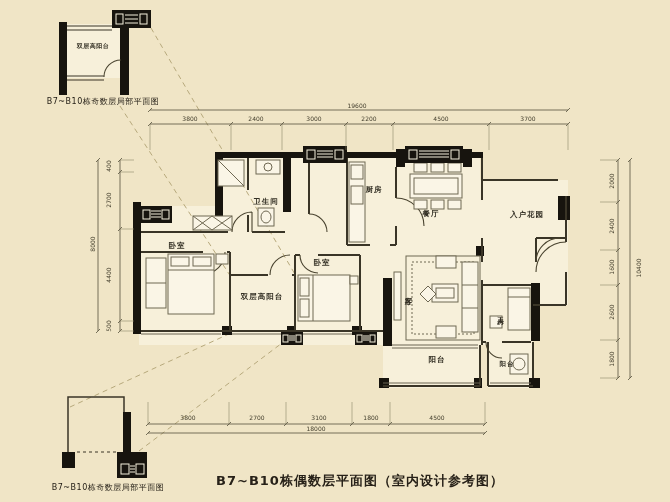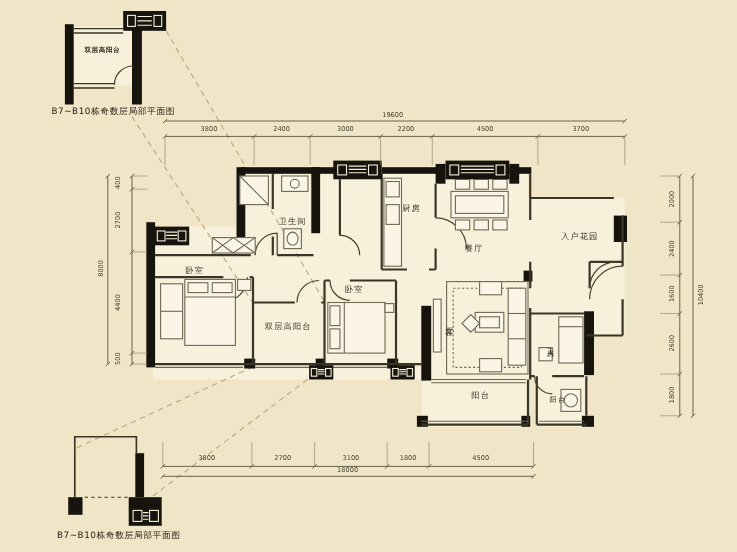--- a/index.html
+++ b/index.html
@@ -3,21 +3,21 @@
 <meta charset="utf-8">
 <style>
   html,body{margin:0;padding:0;background:#d8d0b4;}
   .canvas{
     position:relative;width:670px;height:502px;overflow:hidden;
     background:#f0e5c6;
     font-family:"DejaVu Sans","Liberation Sans",sans-serif;
   }
   svg{position:absolute;left:0;top:0;}
   .lbl{position:absolute;white-space:nowrap;transform:translate(-50%,-50%);}
-  .room-label{font-size:7.5px;font-weight:400;letter-spacing:1px;color:#343025;}
+  .room-label{font-size:7.5px;font-weight:700;letter-spacing:1px;color:#343025;}
   .room-label.small{font-size:6.5px;}
   .room-label.vert{writing-mode:vertical-rl;letter-spacing:1px;}
   .inset-label{font-size:6px;font-weight:600;letter-spacing:0.5px;color:#343025;}
   .dim{font-size:6px;color:#45402f;}
   .dim.vert{transform:translate(-50%,-50%) rotate(-90deg);}
   .caption{font-size:8px;font-weight:normal;color:#1f1a12;letter-spacing:0.5px;}
   .title{font-size:13px;font-weight:bold;color:#272118;letter-spacing:1px;}
 </style>
 </head>
 <body>
@@ -238,33 +238,34 @@
 
     <path d="M618,160 V378"></path>
     <path d="M616,162 L620,158 M616,204 L620,200 M616,252 L620,248 M616,287 L620,283 M616,342 L620,338 M616,380 L620,376"></path>
     <path d="M600,160 H618 M600,202 H618 M600,250 H618 M600,285 H618 M600,340 H618 M600,378 H618" stroke="#8f8768" stroke-width="0.6"></path>
     <path d="M630,160 V378 M628,162 L632,158 M628,380 L632,376"></path>
   </g>
 </svg>
 
 <span class="lbl room-label" style="left:266px;top:202px">卫生间</span>
 <span class="lbl room-label" style="left:374px;top:190px">厨房</span>
-<span class="lbl room-label" style="left:431px;top:226px">餐厅</span>
+<span class="lbl room-label" style="left:431px;top:214px">餐厅</span>
 <span class="lbl room-label" style="left:527px;top:215px">入户花园</span>
 <span class="lbl room-label" style="left:177px;top:246px">卧室</span>
 <span class="lbl room-label" style="left:322px;top:263px">卧室</span>
 <span class="lbl room-label" style="left:262px;top:297px">双层高阳台</span>
 <span class="lbl room-label vert" style="left:408px;top:292px">客厅</span>
 <span class="lbl room-label vert small" style="left:500px;top:312px">工人房</span>
 <span class="lbl room-label" style="left:437px;top:360px">阳台</span>
 <span class="lbl room-label small" style="left:507px;top:364px">阳台</span>
 <span class="lbl inset-label" style="left:93px;top:46px">双层高阳台</span>
 
 <span class="lbl caption" style="left:103px;top:101px">B7~B10栋奇数层局部平面图</span>
 <span class="lbl caption" style="left:108px;top:487px">B7~B10栋奇数层局部平面图</span>
+<span class="lbl title" style="left:360px;top:481px">B7~B10栋偶数层平面图（室内设计参考图）</span>
 
 <span class="lbl dim" style="left:357px;top:105px">19600</span>
 <span class="lbl dim" style="left:190px;top:118px">3800</span>
 <span class="lbl dim" style="left:256px;top:118px">2400</span>
 <span class="lbl dim" style="left:314px;top:118px">3000</span>
 <span class="lbl dim" style="left:369px;top:118px">2200</span>
 <span class="lbl dim" style="left:441px;top:118px">4500</span>
 <span class="lbl dim" style="left:528px;top:118px">3700</span>
 
 <span class="lbl dim" style="left:188px;top:417px">3800</span>

